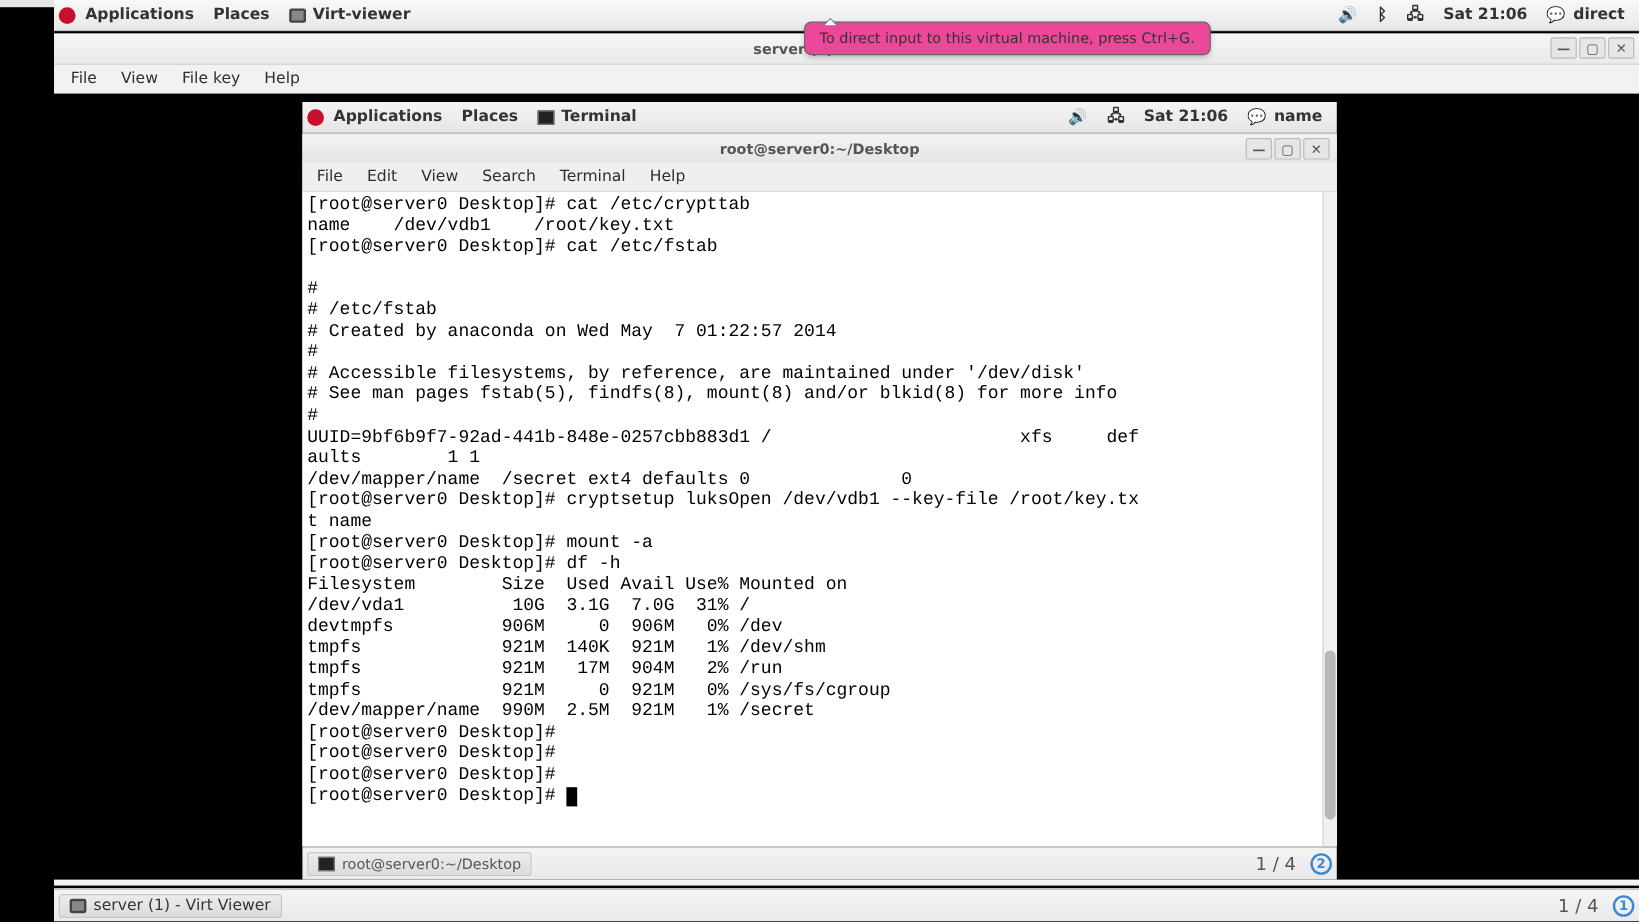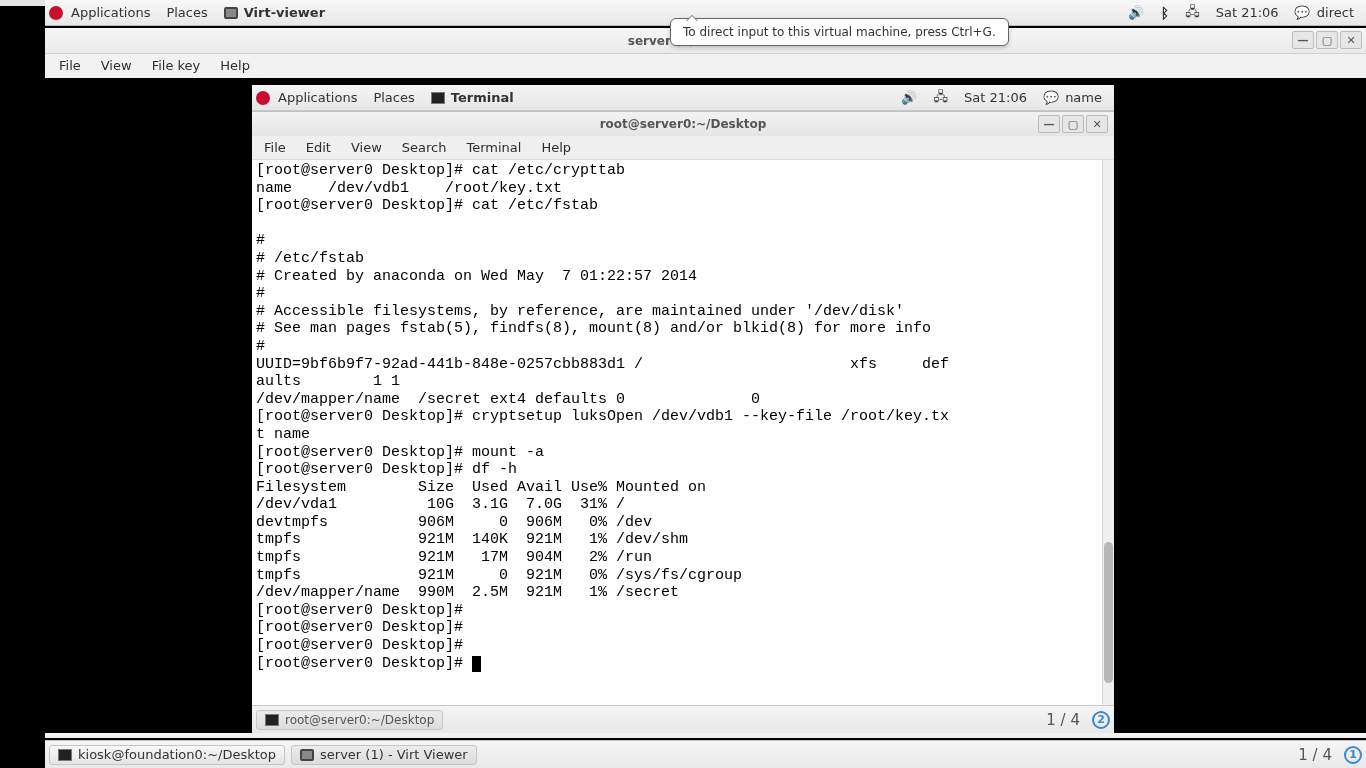--- a/index.html
+++ b/index.html
@@ -9,34 +9,34 @@
   
   .host-top-panel {
     position: absolute; top: 0; left: 45px; right: 0; height: 26px;
     background: linear-gradient(to bottom, #f8f8f8, #e8e8e8);
     border-bottom: 1px solid #bdbdbd;
     display: flex; align-items: center; padding: 0 4px;
     color: #2e2e2e;
   }
   .left-strip { position:absolute; top:0; left:0; width:45px; height:6px; background:#e6e6e6;}
   .host-top-panel .spacer { flex: 1; }
-  .panel-item { display: flex; align-items: center; gap: 6px; padding: 2px 8px; font-size: 13px; color: #333; font-weight: normal; }
+  .panel-item { display: flex; align-items: center; gap: 6px; padding: 2px 8px; font-size: 13px; color: #333; font-weight: bold; }
   .panel-item.app { font-weight: bold; text-align: right; }
   .panel-item.btn-like { cursor: default; }
   .redhat-icon { width:14px; height:14px; background:#c8102e; border-radius:50%; display:inline-block; }
   .mon-icon { width:14px; height:12px; border:2px solid #444; border-radius:2px; display:inline-block; position:relative; background:#888;}
   .sound-icon::before { content:"🔊"; font-size:13px;}
   .bt-icon::before { content:"ᛒ"; font-size:14px; font-weight:bold;}
   .net-icon::before { content:"🖧"; font-size:13px;}
   .chat-icon::before { content:"💬"; font-size:13px;}
 
   
   .tooltip-bubble {
     position: absolute; top: 18px; left: 670px;
-    background: #ffffff; border: 1px solid #666; border-radius: 6px;
+    background: #ec4899; border: 1px solid #666; border-radius: 6px;
     padding: 6px 12px; font-size: 12px; color: #333;
     box-shadow: 0 2px 4px rgba(0,0,0,0.2);
     z-index: 100;
   }
   .tooltip-bubble::before {
     content:""; position:absolute; top:-10px; left:15px;
     border:6px solid transparent; border-bottom-color:#666;
   }
   .tooltip-bubble::after {
     content:""; position:absolute; top:-8px; left:16px;
@@ -277,24 +277,20 @@
       <span class="term-small-icon"></span>
       <span>root@server0:~/Desktop</span>
     </div>
     <div class="spacer"></div>
     <div class="ws-indicator">1 / 4</div>
     <div class="ws-badge">2</div>
   </div>
 </div>
 
 <div class="host-bottom-panel">
-  <div class="task-btn">
-    <span class="term-small-icon"></span>
-    <span>kiosk@foundation0:~/Desktop</span>
-  </div>
   <div class="task-btn active">
     <span class="mon-icon"></span>
     <span>server (1) - Virt Viewer</span>
   </div>
   <div class="spacer"></div>
   <div class="ws-indicator">1 / 4</div>
   <div class="ws-badge">1</div>
 </div>
 
 </body></html>

